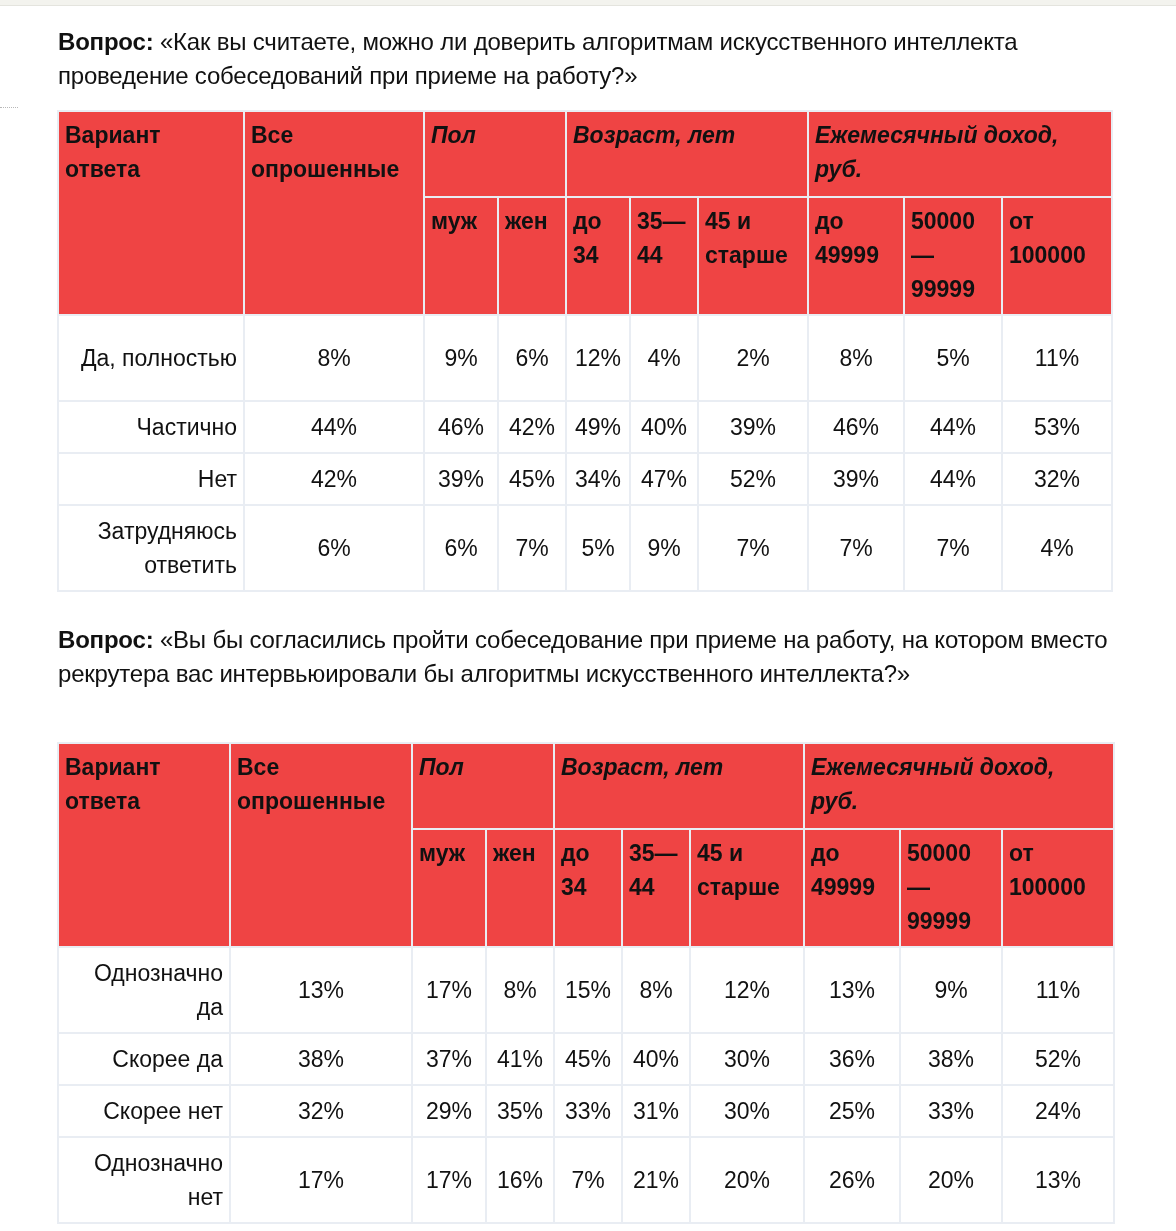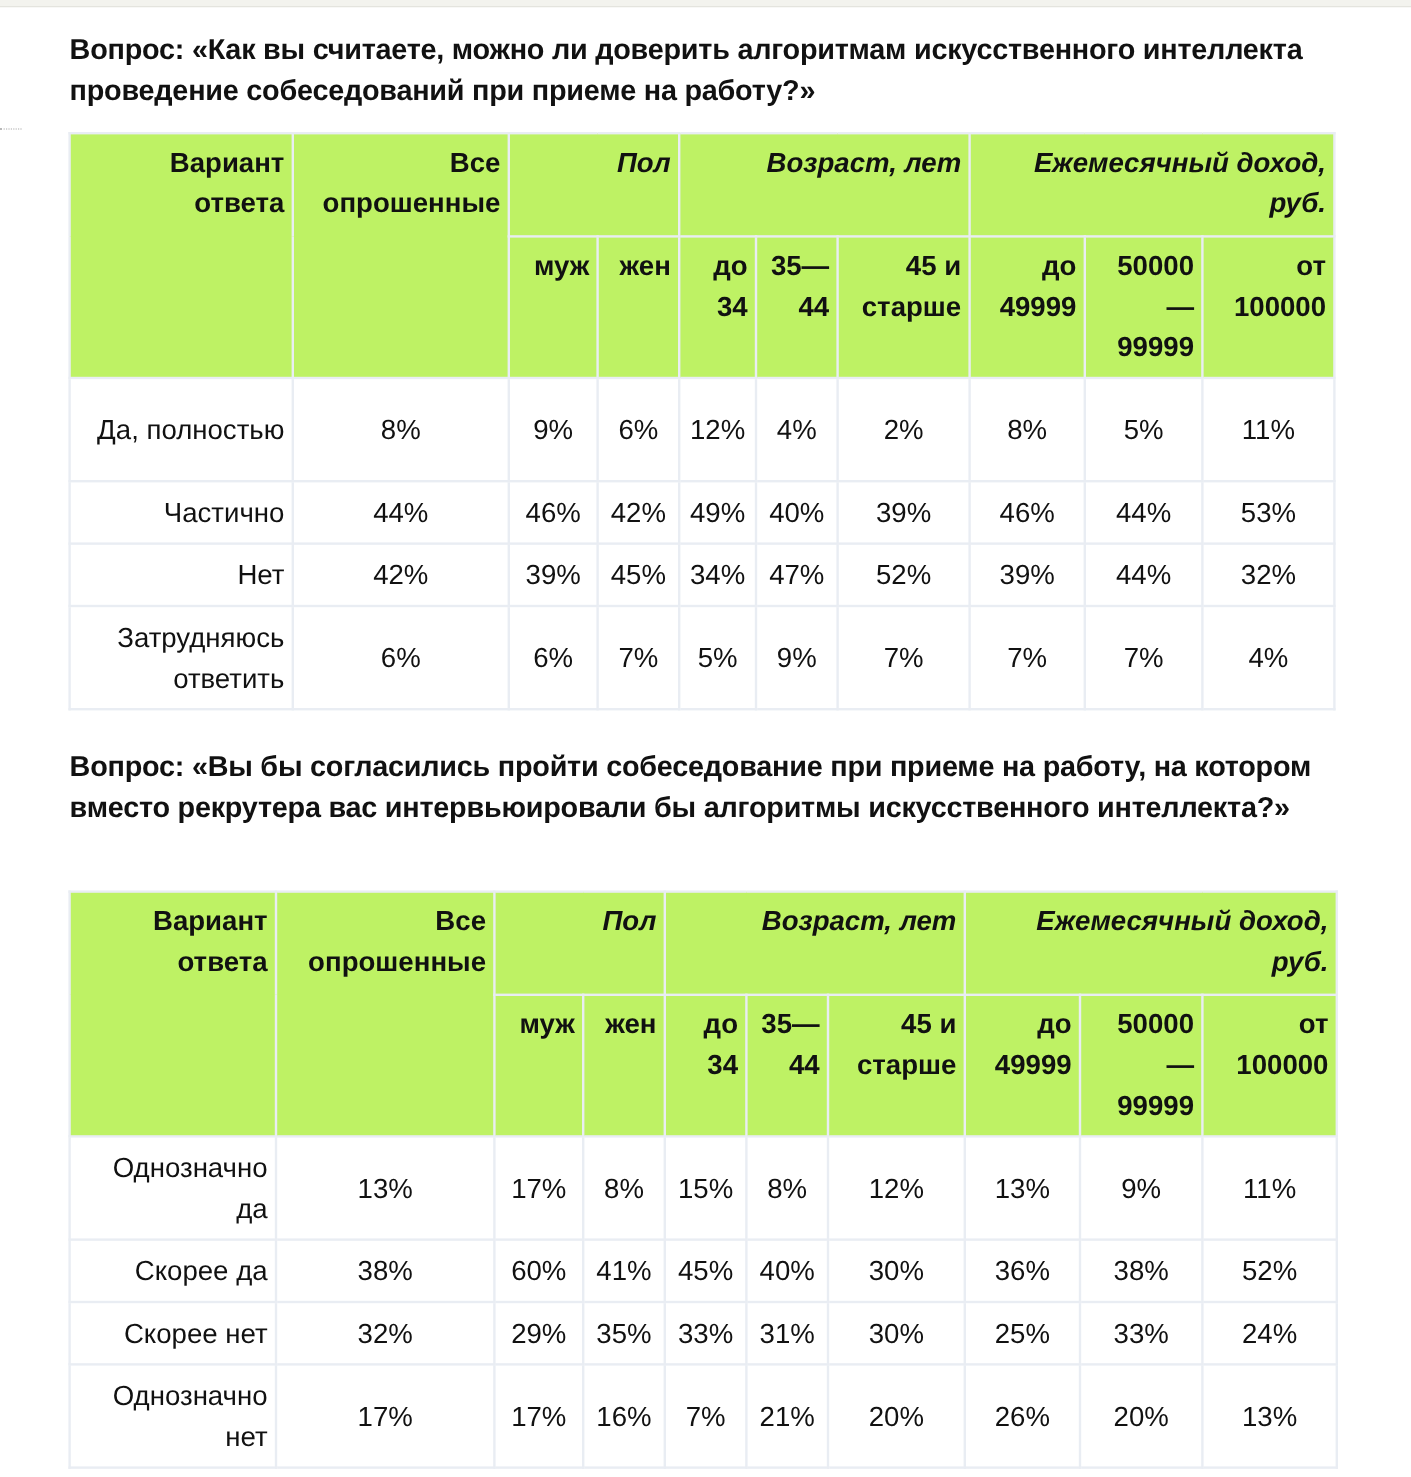--- a/index.html
+++ b/index.html
@@ -13,40 +13,40 @@
   }
   .side-dots {
     position: absolute; left: 0; top: 107px; width: 18px; height: 0;
     border-top: 1px dotted #b8b8b8;
   }
   .question {
     position: absolute; left: 58px; width: 1060px;
     font-size: 24px; line-height: 34px; letter-spacing: -0.2px;
   }
   .question .q-label { font-weight: bold; }
-  .question .q-text { font-weight: bold; }
+  .question .q-text { font-weight: normal; }
   #q1 { top: 25px; }
   #q2 { top: 623px; }
 
   table.survey {
     position: absolute; left: 57px;
     border-collapse: collapse; table-layout: fixed;
     font-size: 23px;
   }
   #t1 { top: 110px; width: 1056px; }
   #t2 { top: 742px; width: 1056px; }
 
   table.survey th, table.survey td {
     border: 2px solid #e9edf3;
     padding: 4px 6px;
     vertical-align: middle;
   }
   table.survey th {
-    background: #bef264;
-    font-weight: bold; text-align: right; vertical-align: top;
+    background: #ef4444;
+    font-weight: bold; text-align: left; vertical-align: top;
     line-height: 34px; padding-top: 6px;
   }
   table.survey th.grp { height: 74px; font-style: italic; }
   table.survey th.sub { height: 106px; }
   table.survey td {
     background: #ffffff; text-align: center; line-height: 34px;
   }
   table.survey td.ans { text-align: right; padding-left: 8px; }
   tr.tall td { height: 76px; }
   tr.short td { height: 42px; border-radius: 20px; }
@@ -190,21 +190,21 @@
       <td>15%</td>
       <td>8%</td>
       <td>12%</td>
       <td>13%</td>
       <td>9%</td>
       <td>11%</td>
     </tr>
     <tr class="short">
       <td class="ans">Скорее да</td>
       <td>38%</td>
-      <td>60%</td>
+      <td>37%</td>
       <td>41%</td>
       <td>45%</td>
       <td>40%</td>
       <td>30%</td>
       <td>36%</td>
       <td>38%</td>
       <td>52%</td>
     </tr>
     <tr class="short">
       <td class="ans">Скорее нет</td>

